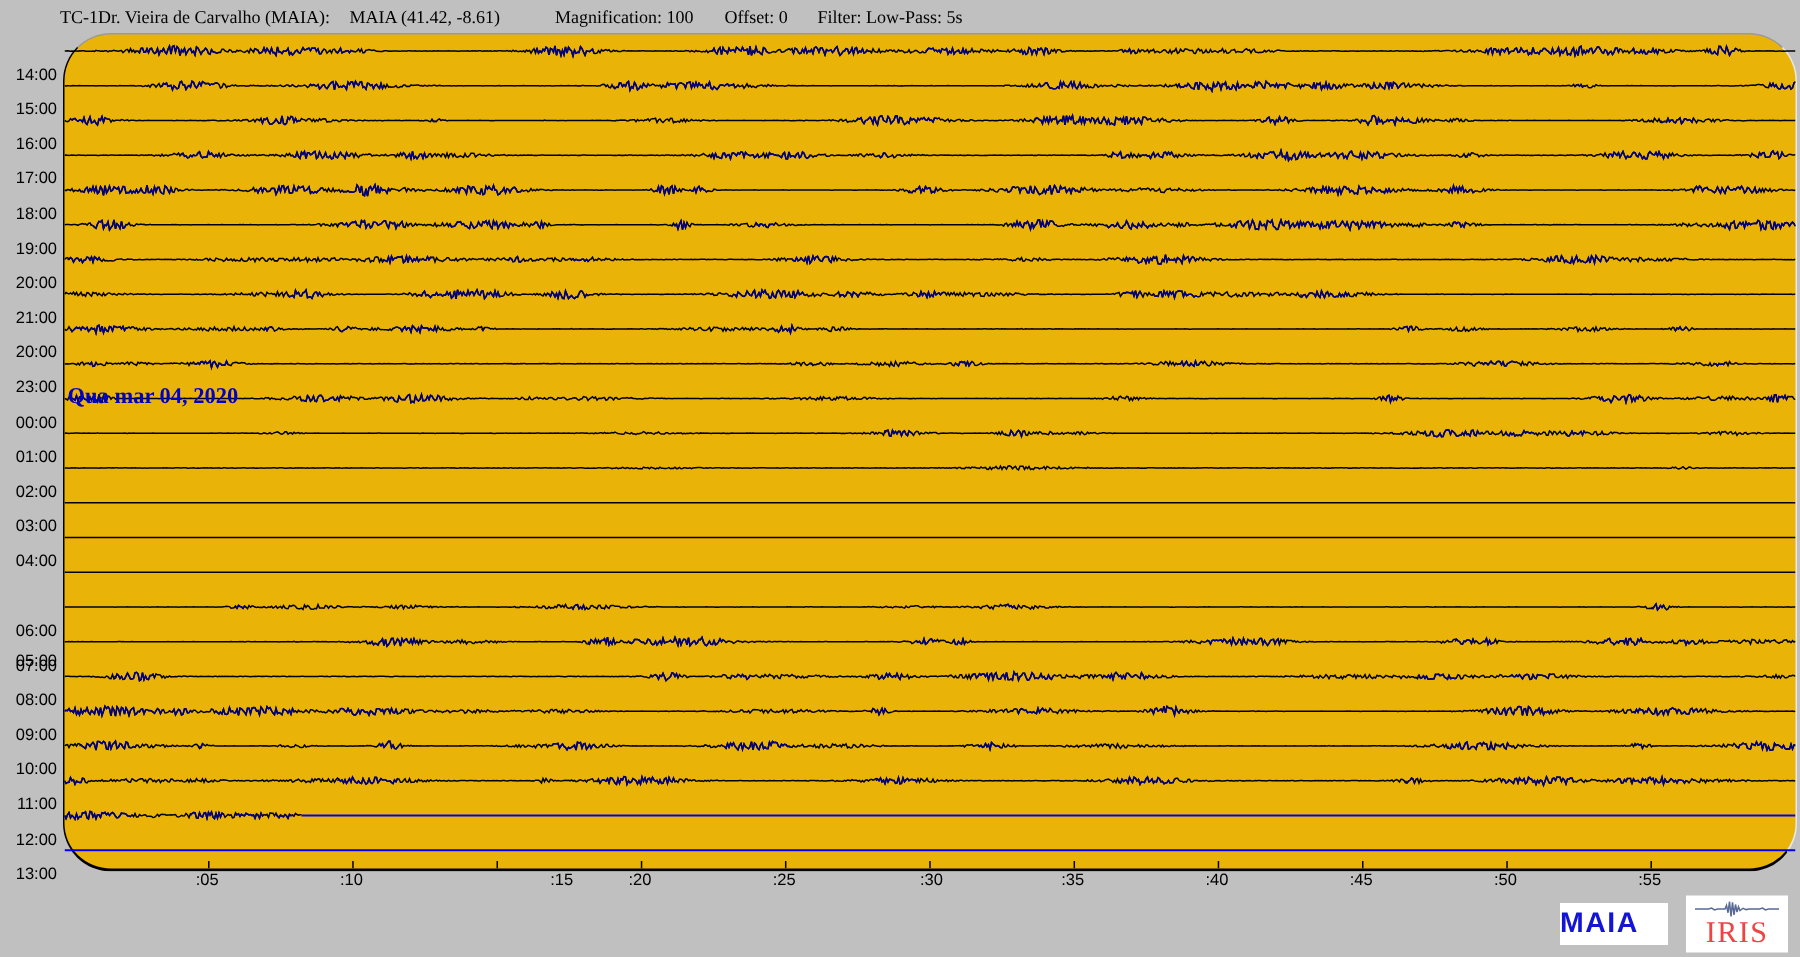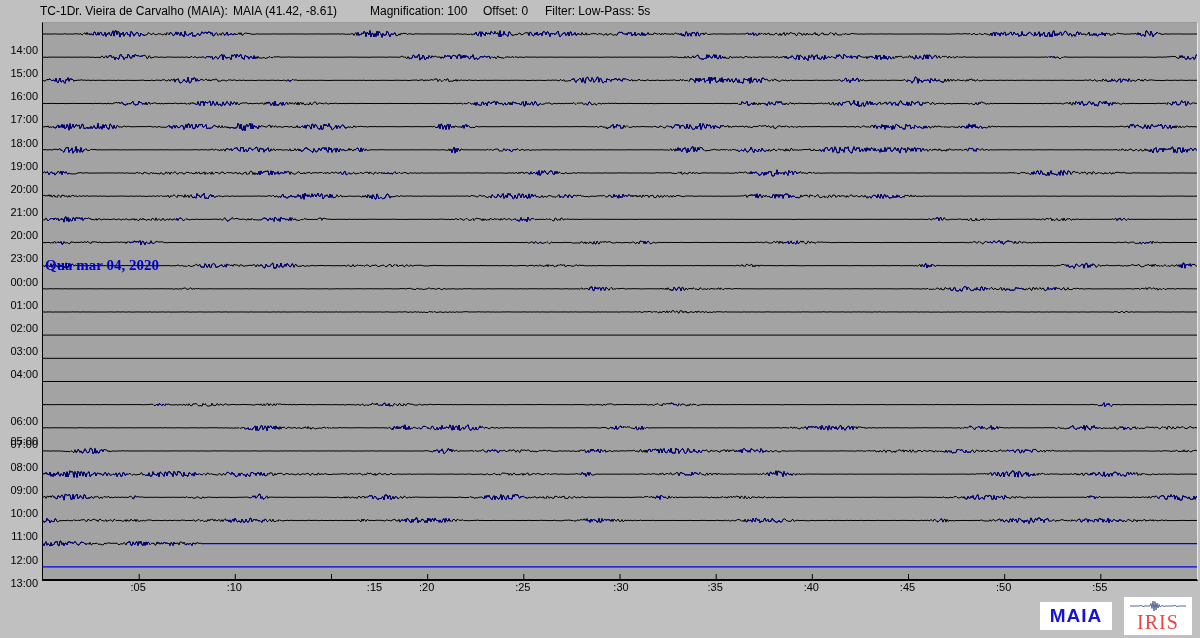--- a/index.html
+++ b/index.html
@@ -7,40 +7,41 @@
     width: 1200px; height: 638px;
     background: #c0c0c0;
     font-family: "Liberation Sans", sans-serif;
     position: relative;
     overflow: hidden;
     -webkit-font-smoothing: none;
   }
   .app { position: absolute; inset: 0; }
 
   
-  .header { position: absolute; left: 0; top: 0; width: 1004px; height: 22px; }
+  .header { position: absolute; left: 0; top: 0; width: 1004px; height: 22px; font-family: Liberation Serif, serif; }
   .header span {
     position: absolute; top: 4px;
     font-size: 12px; color: #000; white-space: nowrap;
   }
   .h-station   { left: 40px; }
   .h-coords    { left: 233px; }
   .h-mag       { left: 370px; }
   .h-offset    { left: 483px; }
   .h-filter    { left: 545px; }
 
   
   .plot {
     position: absolute; left: 42px; top: 22px;
     width: 1154px; height: 556px;
-    background: #a3a3a3;
+    background: #eab308;
     border-left: 1px solid #000;
     border-bottom: 2px solid #000;
     border-top: 1px solid #9a9a9a;
     border-right: 1px solid #e8e8e8;
+    border-radius: 32px;
   }
   .plot svg { position: absolute; left: 0; top: 0; }
 
   .date-annotation {
     position: absolute; left: 2px; top: 242px;
     transform: translateY(-50%);
     font-family: "Liberation Serif", serif;
     font-weight: bold; font-size: 15px;
     color: #0000cc; white-space: nowrap;
     pointer-events: none;
@@ -58,21 +59,21 @@
     position: absolute; top: 581px;
     transform: translateX(-50%);
     font-size: 11px; color: #000;
   }
 
   
   .maia-logo {
     position: absolute; left: 1040px; top: 602px;
     width: 72px; height: 28px;
     background: #ffffff;
-    display: flex; align-items: center; justify-content: center;
+    display: flex; align-items: center; 
     font-weight: bold; font-size: 19px; letter-spacing: 1px;
     color: #1414d4;
   }
   .iris-logo {
     position: absolute; left: 1124px; top: 597px;
     width: 68px; height: 38px;
     background: #ffffff;
     display: flex; flex-direction: column; align-items: center; justify-content: flex-start;
   }
   .iris-squiggle { margin-top: 3px; }

